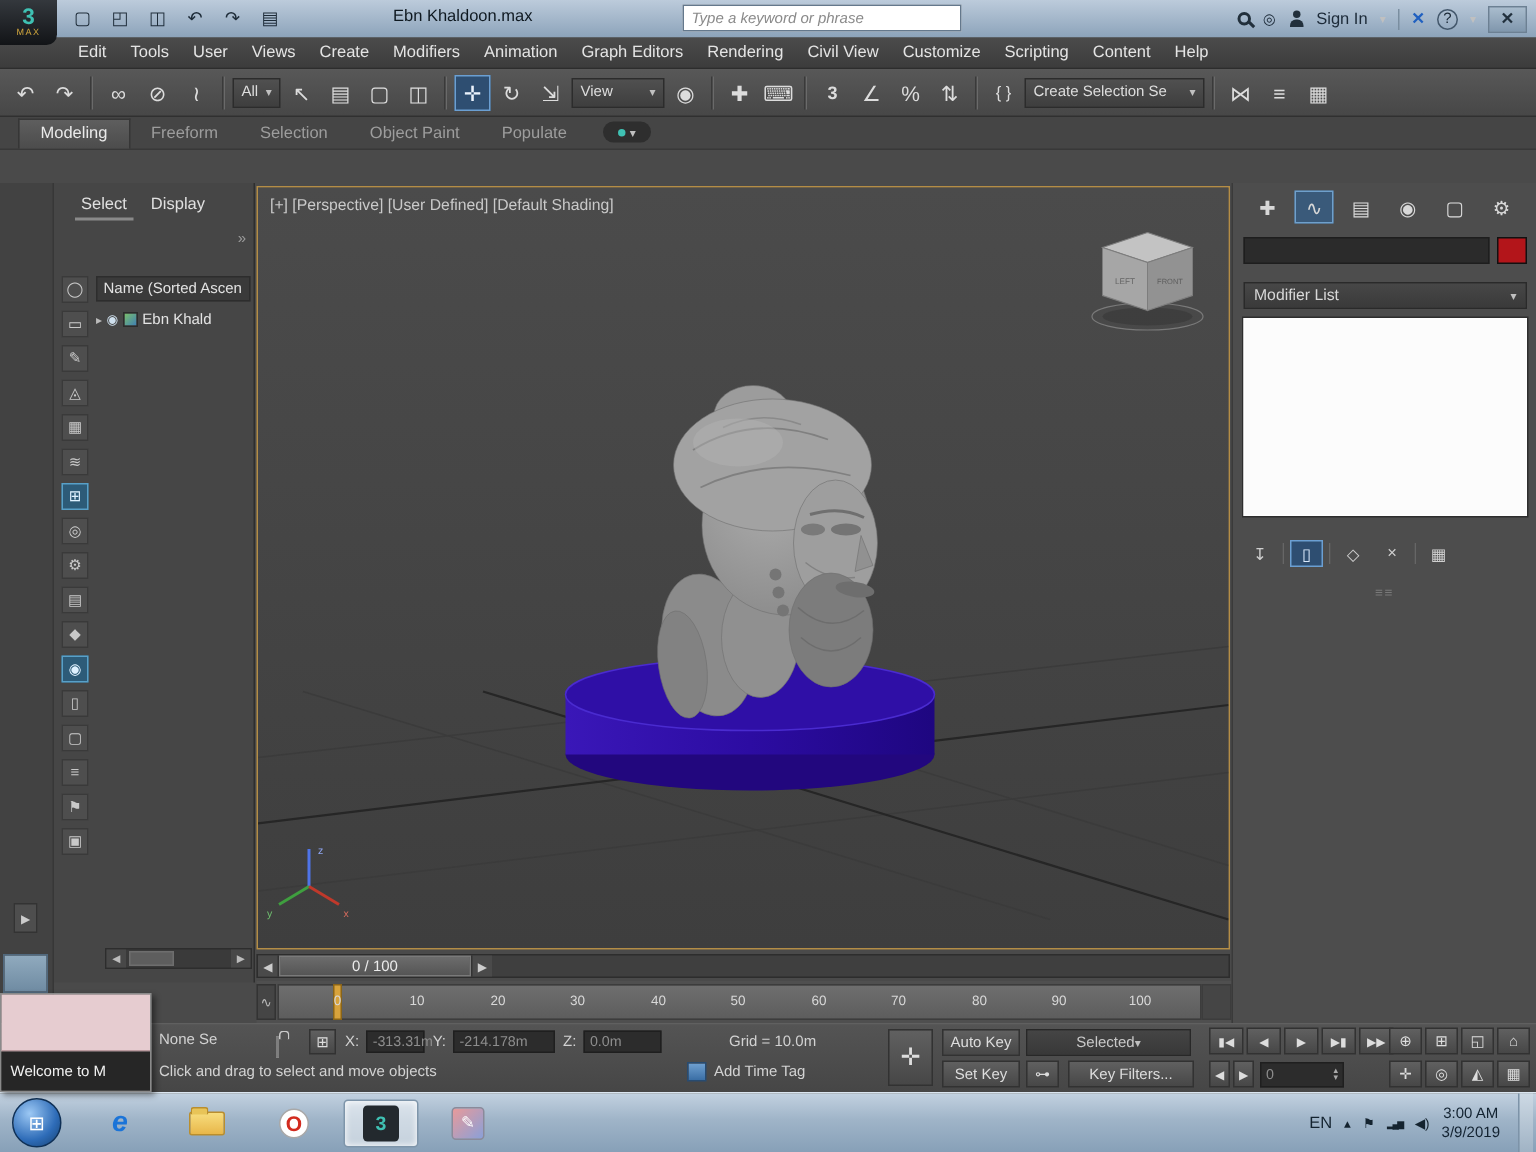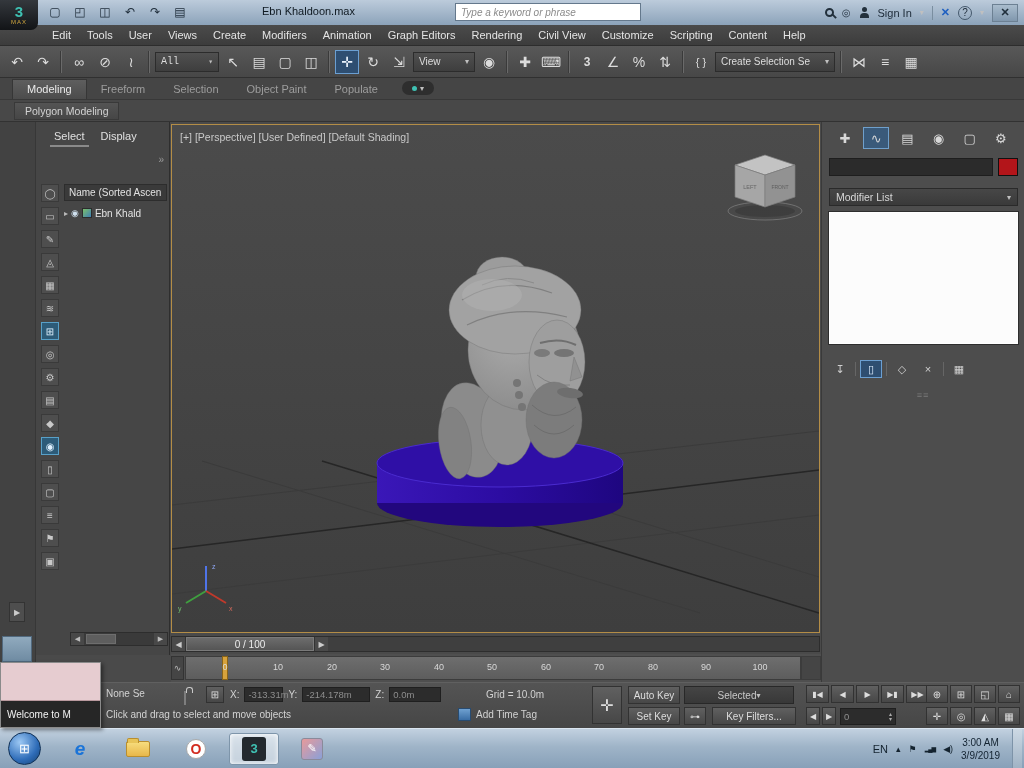--- a/index.html
+++ b/index.html
@@ -278,21 +278,21 @@
   </div>
 
   <div class="main-toolbar">
     <span class="ti">↶</span>
     <span class="ti">↷</span>
     <span class="tsep"></span>
     <span class="ti">∞</span>
     <span class="ti">⊘</span>
     <span class="ti">≀</span>
     <span class="tsep"></span>
-    <div class="tdd" style="width:64px;font-family:Liberation Mono, monospace;">
+    <div class="tdd" style="width:32px;">
       <span>All</span>
         <span class="car">▾</span>
     </div>
     <span class="ti">↖</span>
     <span class="ti">▤</span>
     <span class="ti">▢</span>
     <span class="ti">◫</span>
     <span class="tsep"></span>
     <span class="ti active">✛</span>
     <span class="ti">↻</span>
@@ -325,23 +325,20 @@
   <div class="ribbon-tabs">
     <span class="rtab active">Modeling</span>
     <span class="rtab">Freeform</span>
     <span class="rtab">Selection</span>
     <span class="rtab">Object Paint</span>
     <span class="rtab">Populate</span>
     <span class="ribbon-pill">
       <span class="dot"></span>
       <span class="car">▾</span>
     </span>
-  </div>
-  <div class="ribbon-sub">
-    <span class="panel-chip">Polygon Modeling</span>
   </div>
 
   <div class="left-strip">
     <span class="strip-arrow">▶</span>
   </div>
 
   <div class="scene-explorer">
     <div class="se-tabs">
       <span class="se-tab active">Select</span>
       <span class="se-tab">Display</span>

